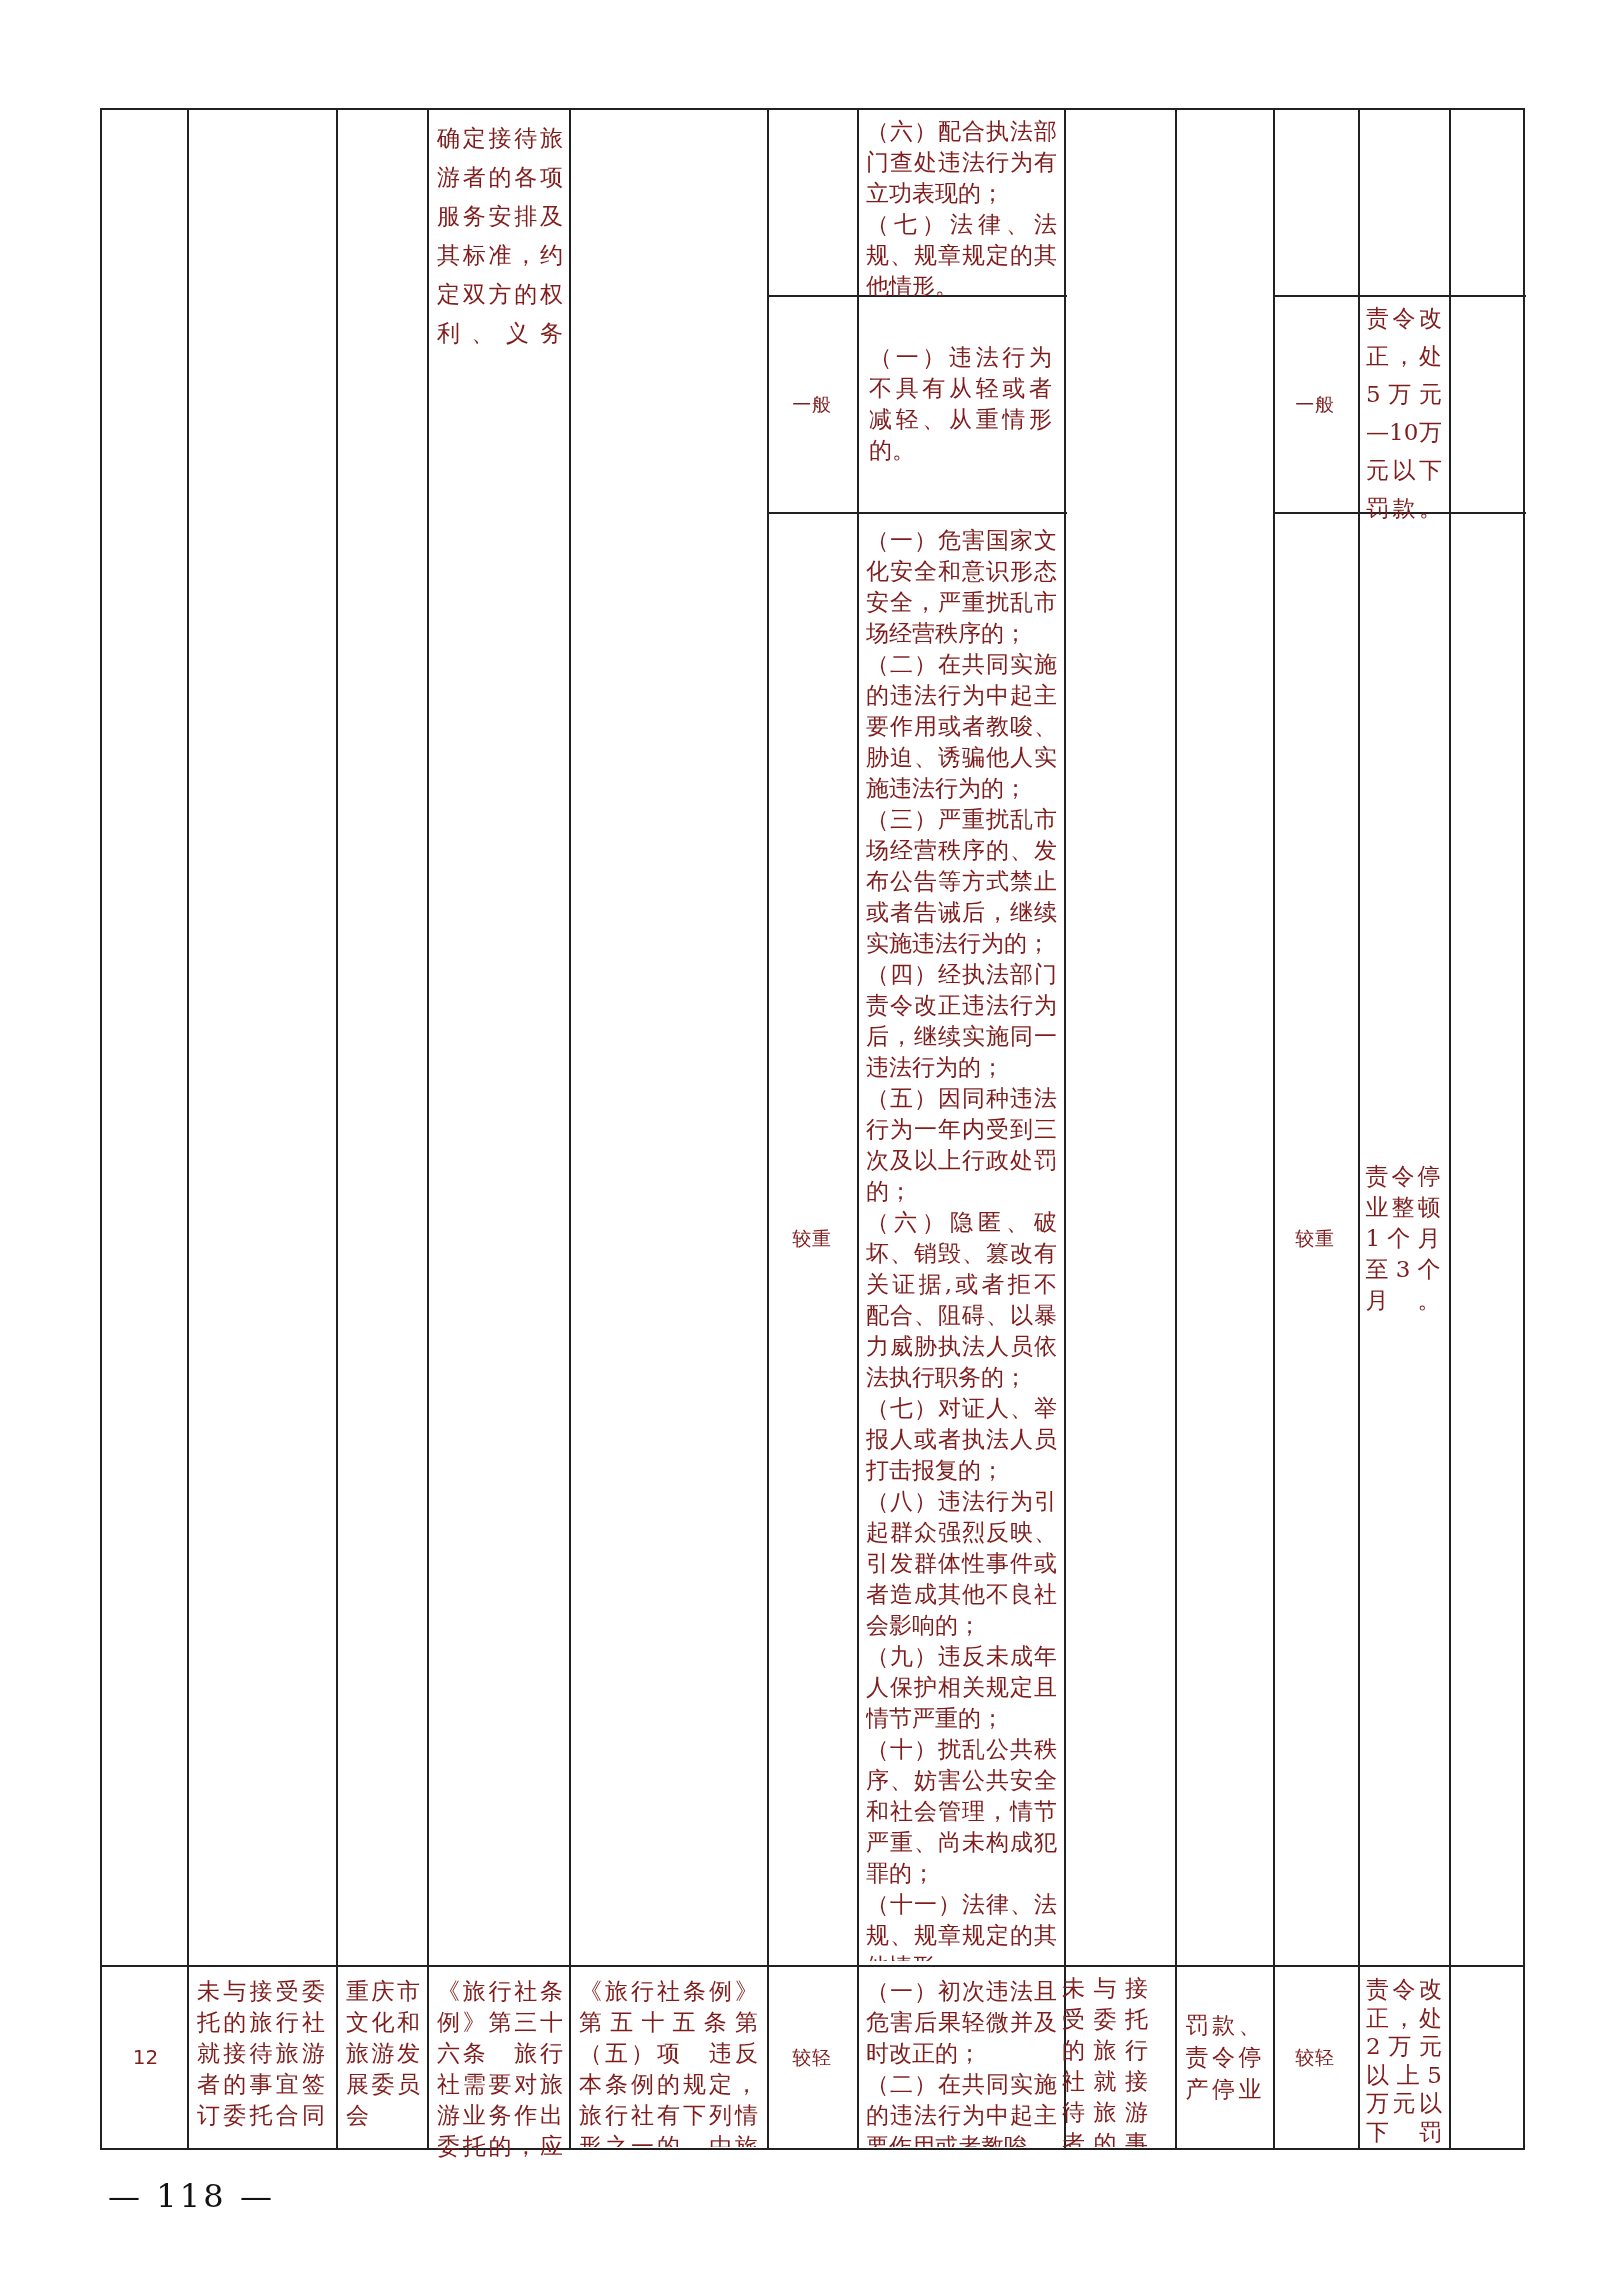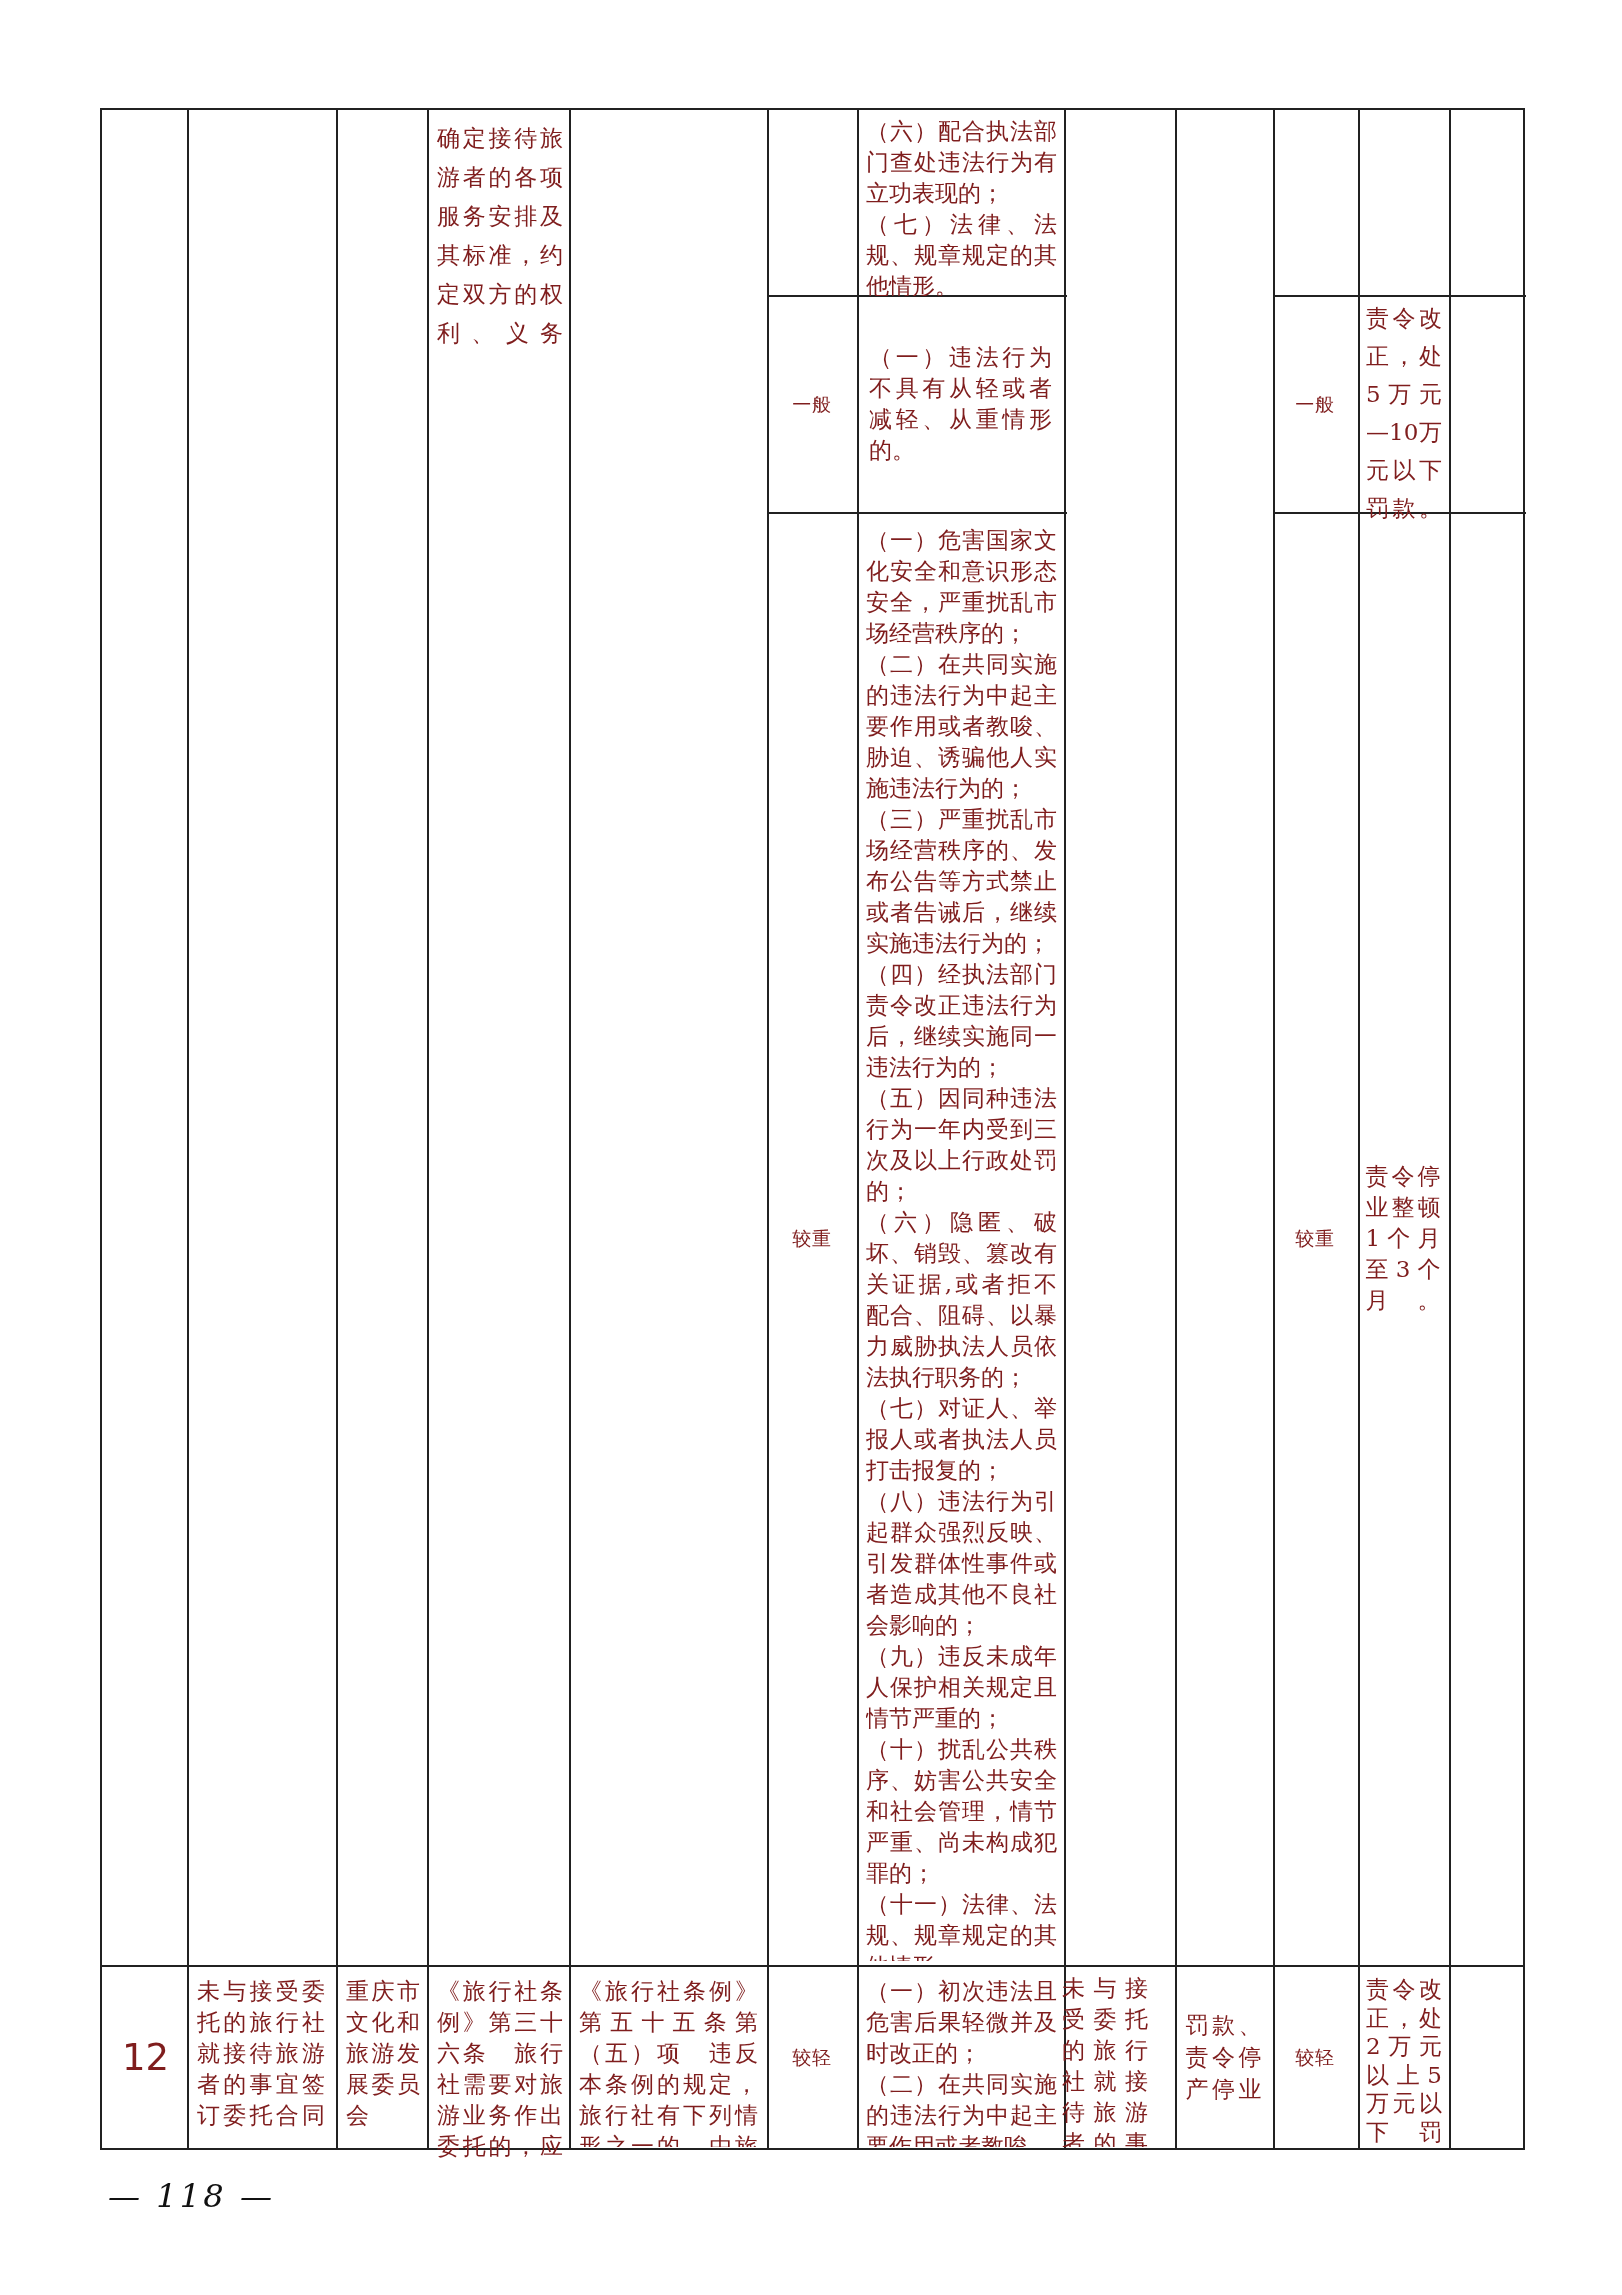--- a/index.html
+++ b/index.html
@@ -23,24 +23,24 @@
     font-size:23px;line-height:31px;
     color:#7f1d1d;
     word-break:break-all;overflow-wrap:anywhere;
   }
   .just{text-align:justify;text-justify:inter-character;}
   .just-all{text-align:justify;text-align-last:justify;text-justify:inter-character;}
   .vcenter{display:flex;flex-direction:column;justify-content:center;}
   .hcenter{display:flex;align-items:center;justify-content:center;}
   .sev{font-size:19px;letter-spacing:0.8px;}
   .item{margin:0;padding:0;}
-  .num{font-family:"DejaVu Sans","Liberation Sans",sans-serif;font-size:37px;}
+  .num{font-family:"DejaVu Sans","Liberation Sans",sans-serif;font-size:20px;}
   #footer-page-number{
     position:absolute;left:108px;top:2177px;
-    font-size:32px;letter-spacing:3.1px;color:#111111;font-style:italic;
+    font-size:32px;letter-spacing:3.1px;color:#111111;
   }
 </style>
 </head>
 <body>
 
 <div id="page">
 
   <div id="table-frame"></div>
 
   <div class="vline" style="left:187px"></div>

